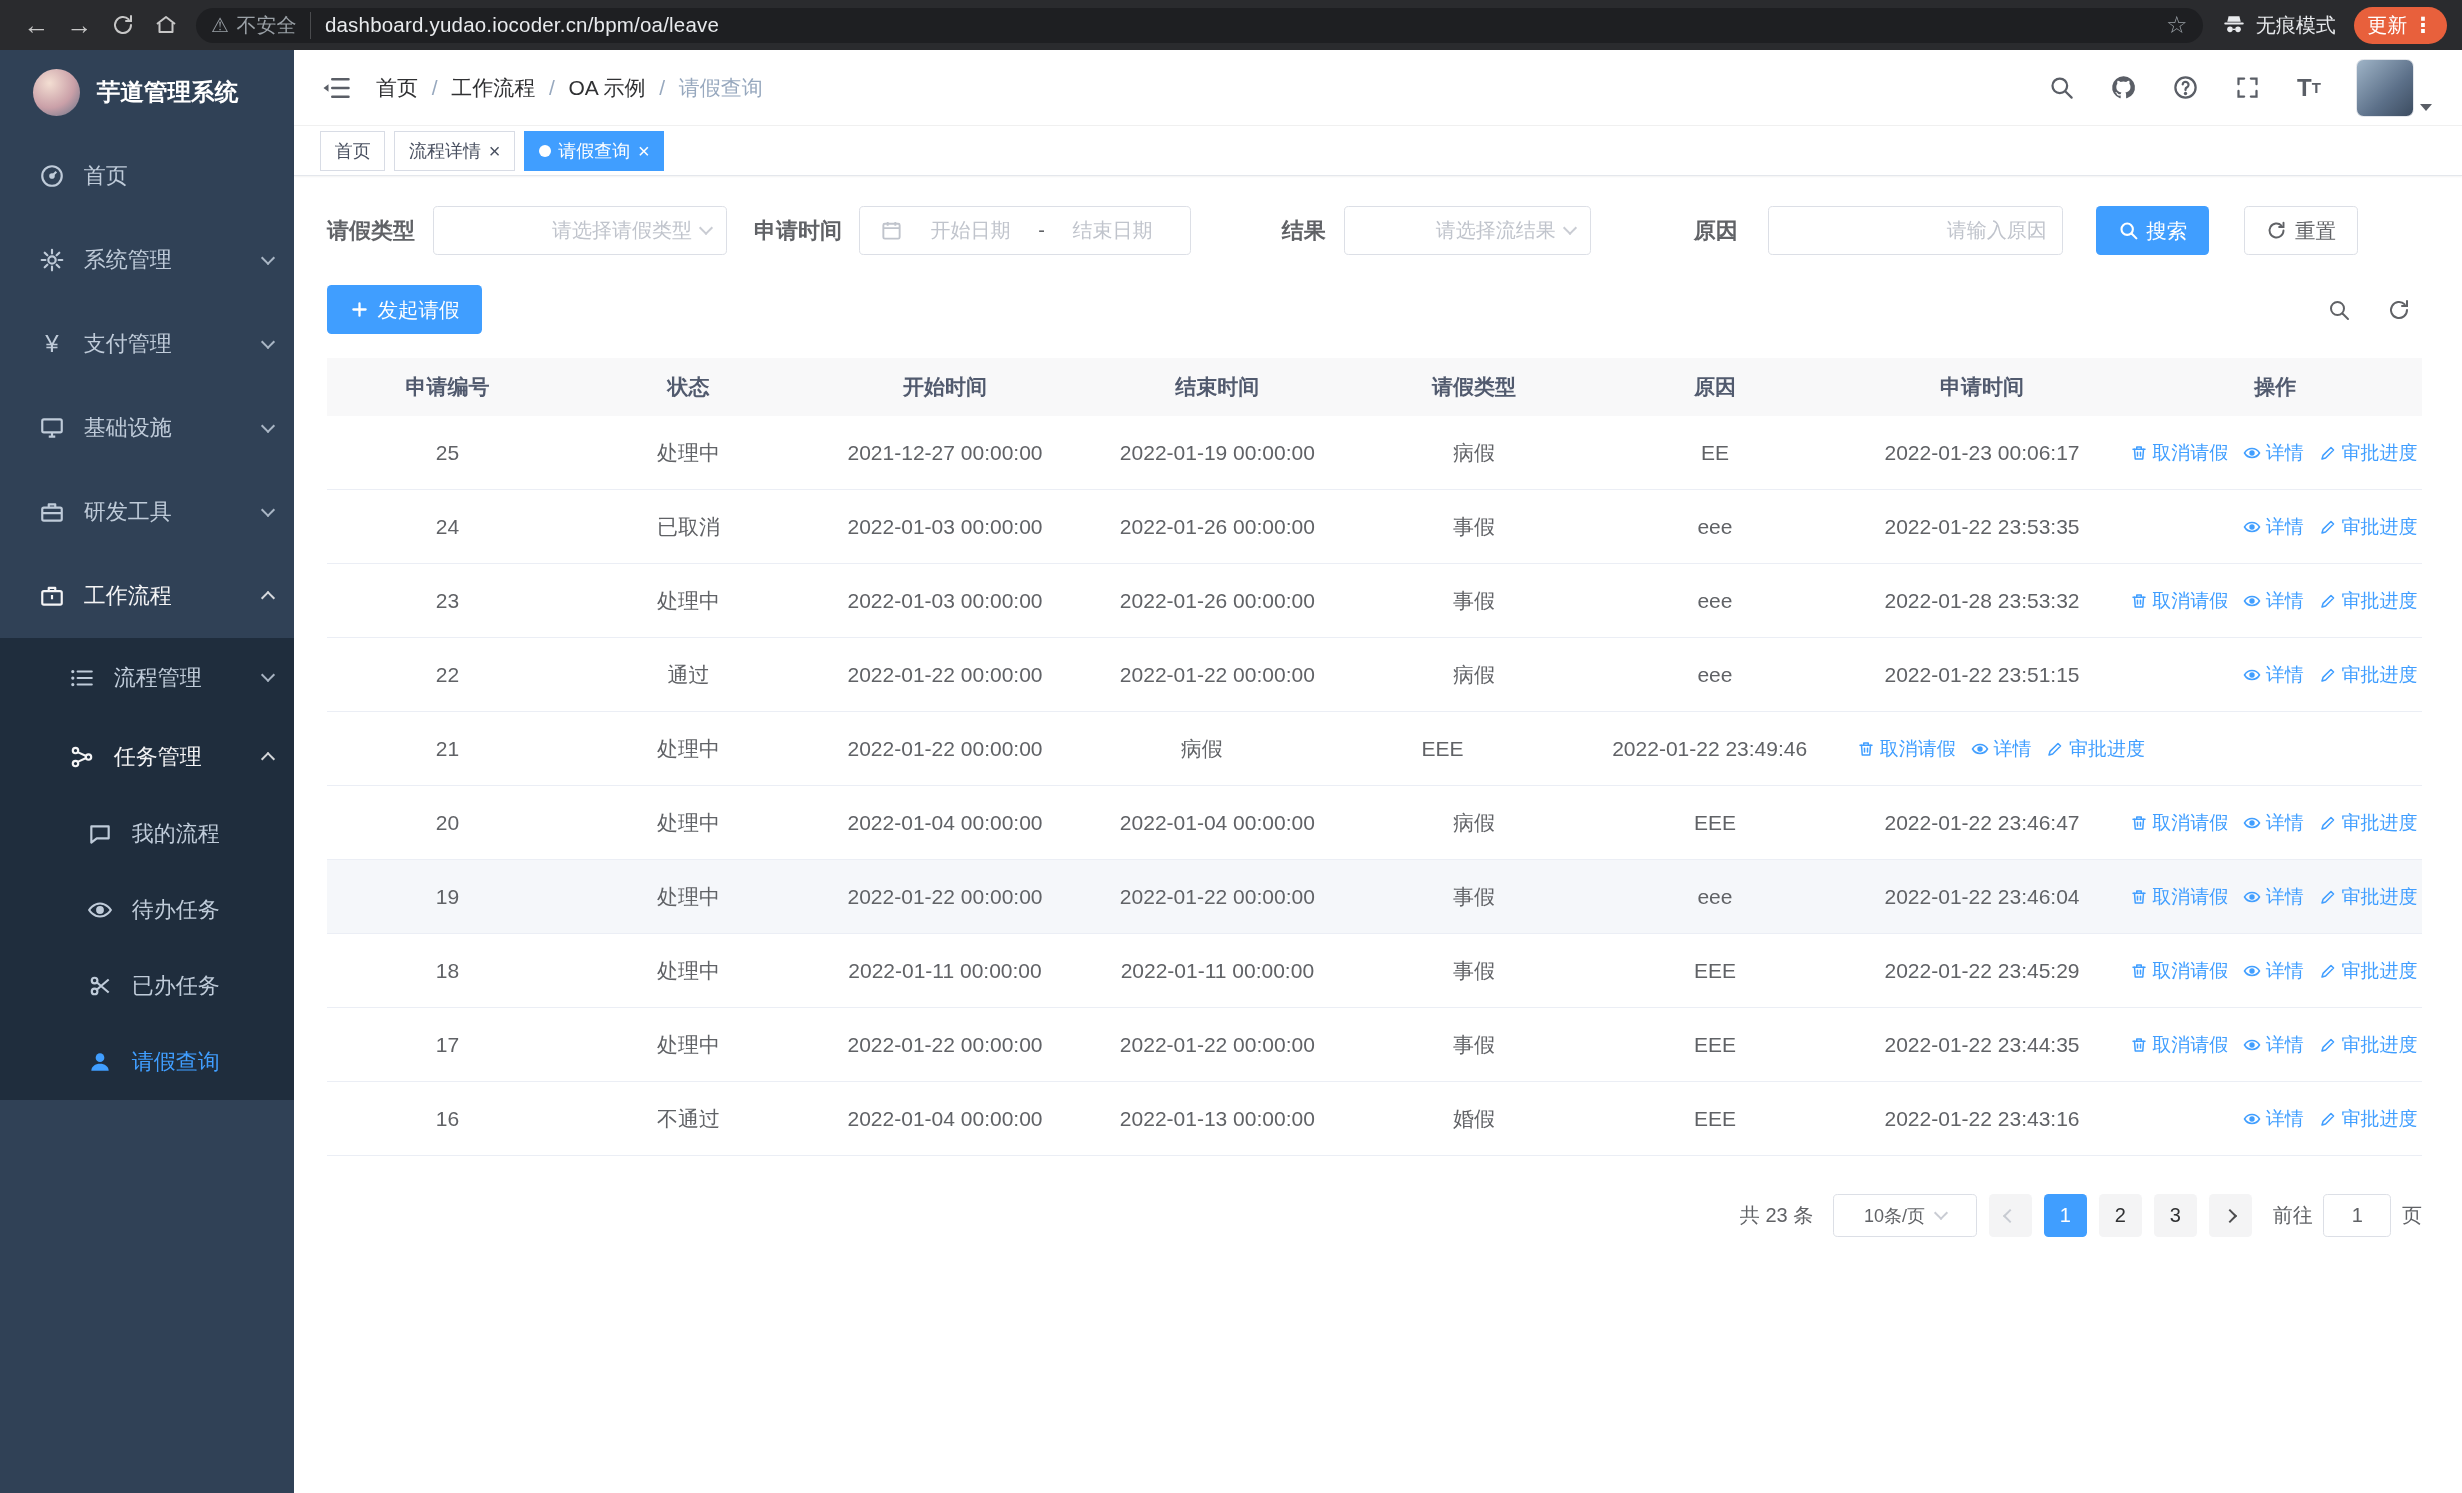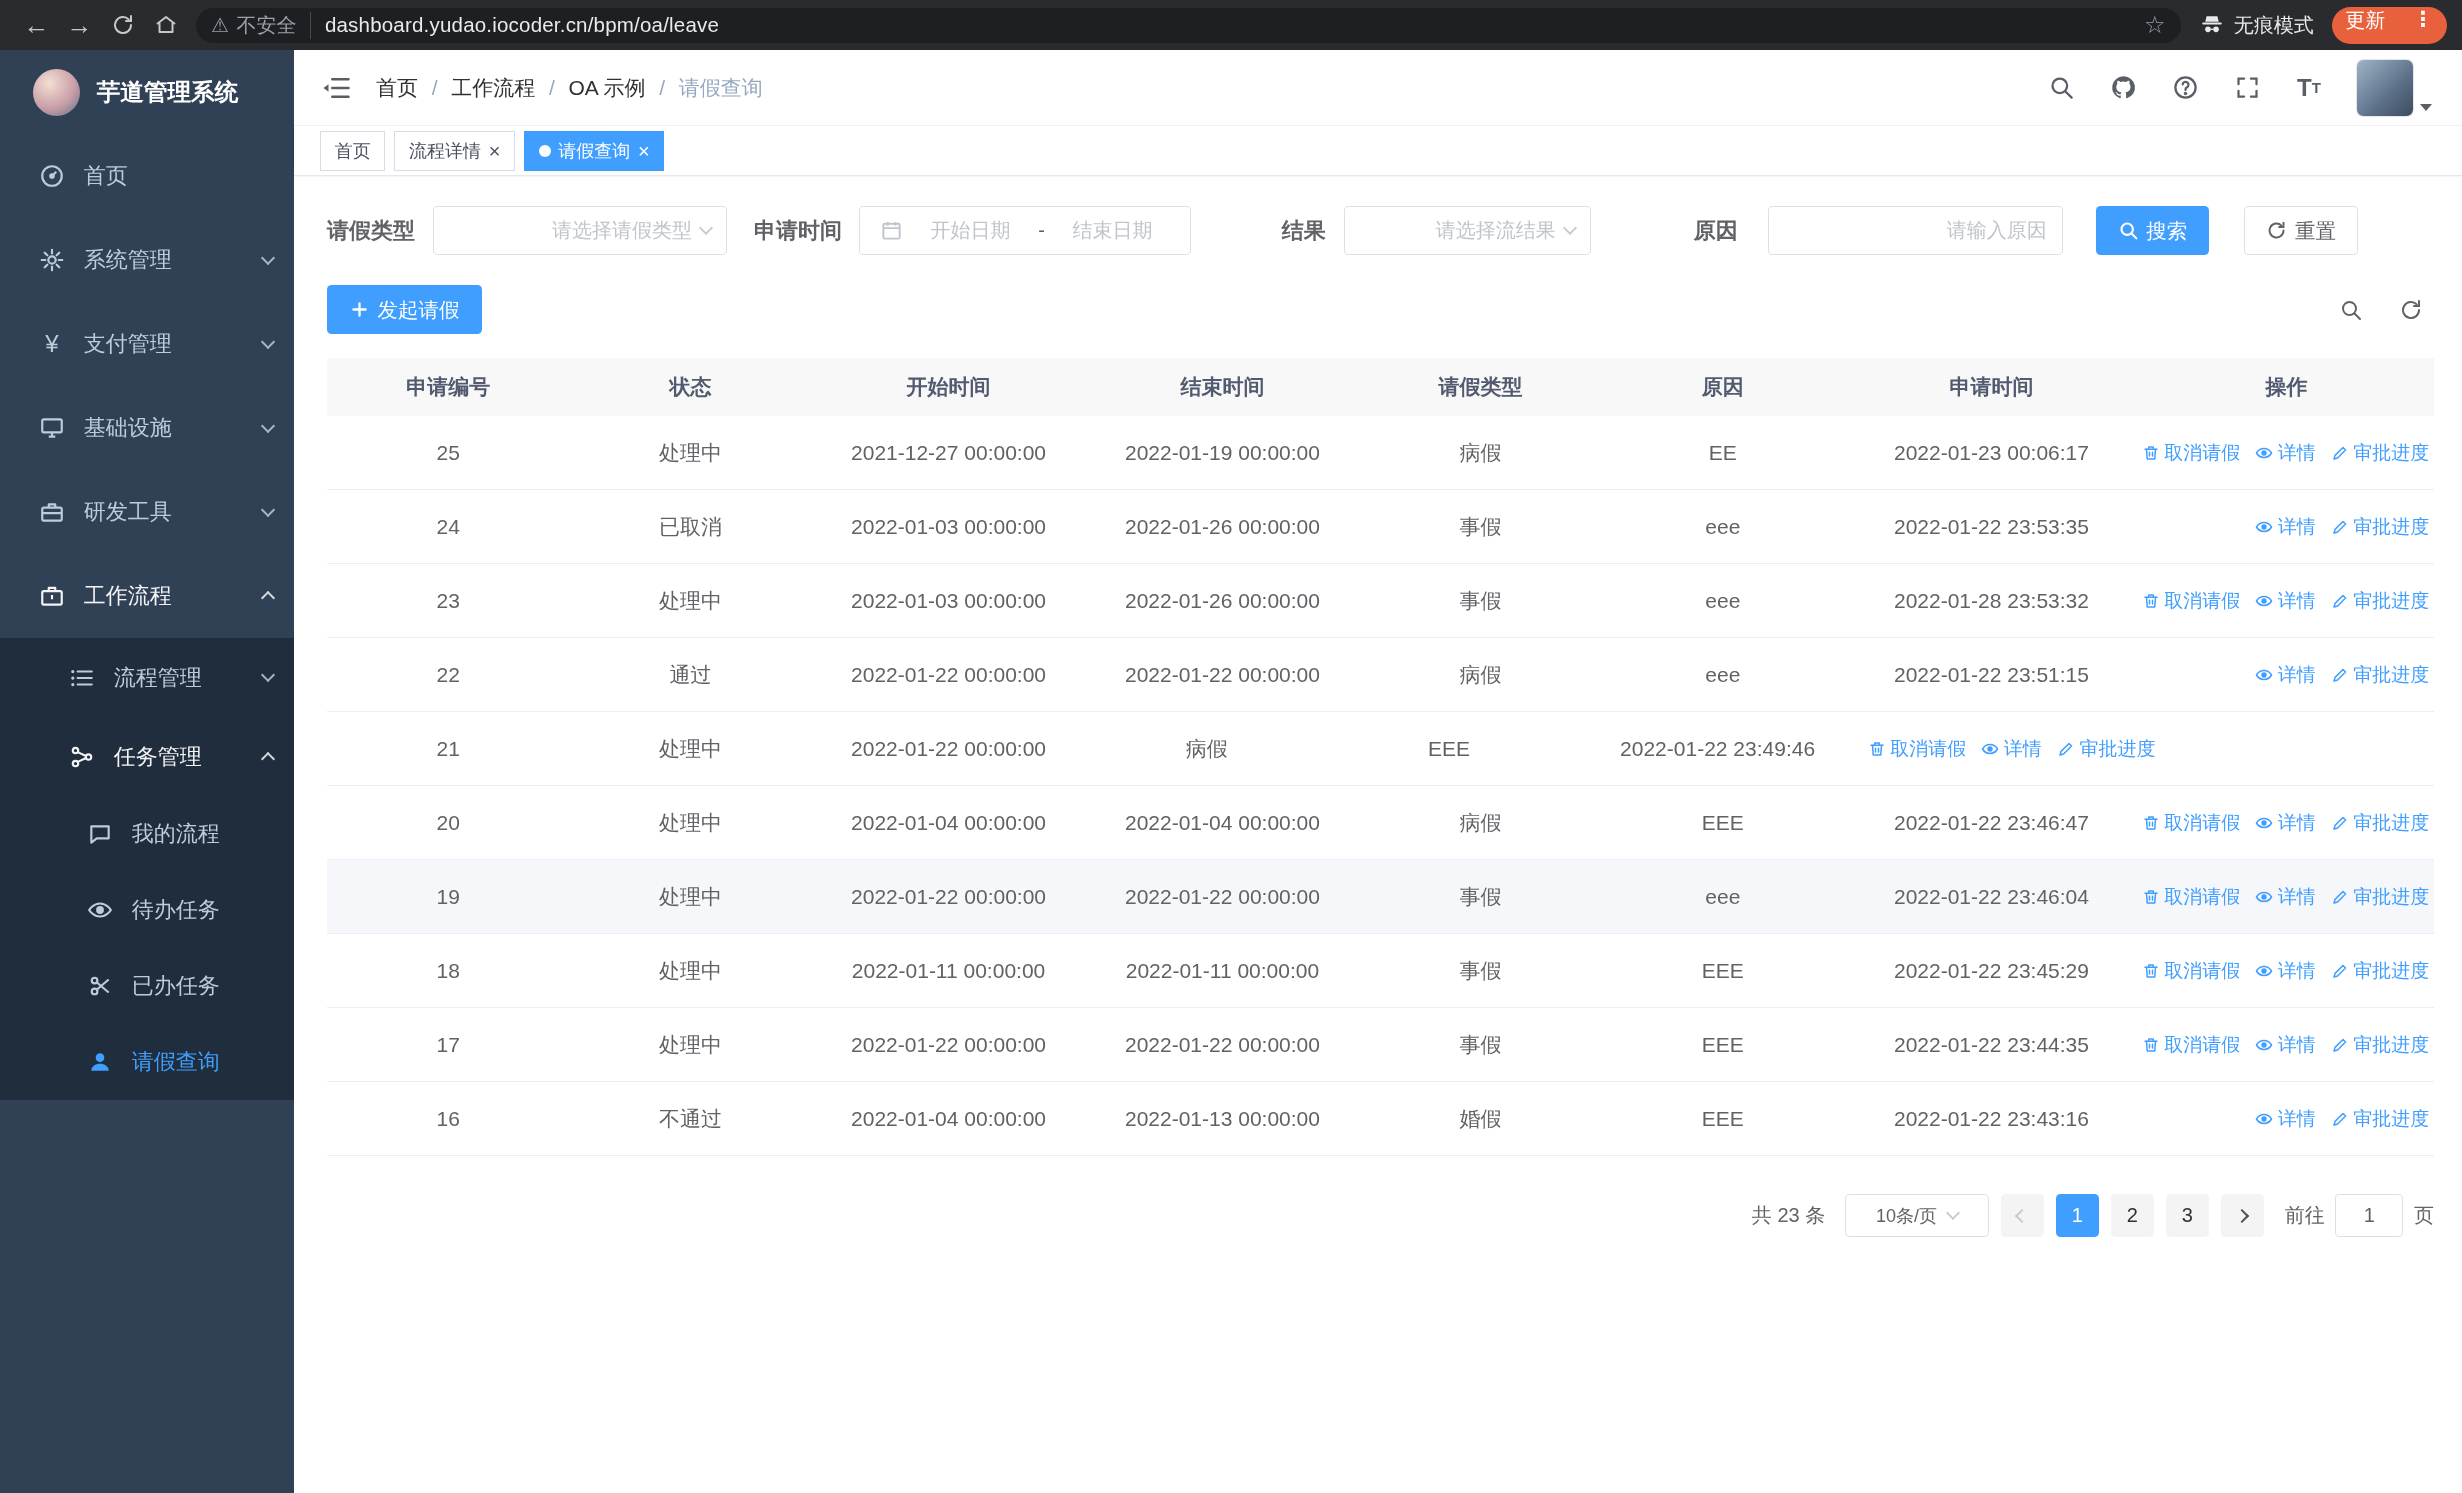--- a/index.html
+++ b/index.html
@@ -9,21 +9,21 @@
   
   .browser-bar { height:50px; background:#2a2b2e; display:flex; align-items:center; padding:0 15px; flex:0 0 auto; }
   .bnav { color:#c7c7c7; font-size:26px; width:43px; height:37px; display:flex; align-items:center; justify-content:center; cursor:pointer; }
   .bnav svg { width:24px; height:24px; }
   .omnibox { flex:1; height:35px; background:#1e1f22; border-radius:17.5px; margin:0 18px 0 9px; display:flex; align-items:center; padding:0 15px; color:#e8eaed; }
   .omni-warn { color:#9aa0a6; font-size:20px; display:flex; align-items:center; gap:7.6px; padding-right:13.7px; border-right:0.8px solid #4a4b4e; }
   .omni-url { font-size:20.5px; margin-left:13.7px; flex:1; color:#e8eaed; letter-spacing:0.2px; }
   .omni-star { color:#9aa0a6; font-size:24px; }
   .incog { display:flex; align-items:center; gap:9px; color:#e8eaed; font-size:20px; margin-right:18px; }
   .incog svg { width:26px; height:26px; }
-  .update-pill { background:#e8603c; color:#fff; border-radius:21px; height:37px; display:flex; padding:0 13.7px; gap:27px; font-size:20px; cursor:pointer; }
+  .update-pill { background:#e8603c; color:#fff; border-radius:21px; height:37px; display:flex; align-items:center; padding:0 13.7px; gap:5px; font-size:20px; cursor:pointer; }
   .update-dots { font-size:21px; font-weight:bold; }
 
   .app { flex:1; display:flex; min-height:0; }
 
   
   .sidebar { width:294px; background:#304156; color:#bfcbd9; flex:0 0 auto; display:flex; flex-direction:column; }
   .logo-row { height:84px; display:flex; align-items:center; padding-left:33px; gap:16.7px; cursor:pointer; }
   .logo-img { width:47px; height:47px; border-radius:50%; background:radial-gradient(circle at 35% 30%, #f3ded2, #caa0a8 55%, #5f6f85); flex:0 0 auto; }
   .logo-title { color:#fff; font-size:23.6px; font-weight:bold; }
   .menu { flex:1; overflow:hidden; }
@@ -60,21 +60,21 @@
   .avatar-wrap { display:flex; align-items:flex-end; gap:6px; cursor:pointer; }
   .avatar { width:58px; height:58px; border-radius:7.6px; background:linear-gradient(135deg,#9fb4c7,#5c7089 60%,#3c4c60); border:0.8px solid #e3e6eb; }
   .caret-dn { width:0; height:0; border-left:6px solid transparent; border-right:6px solid transparent; border-top:7.6px solid #5a5e66; margin-bottom:6px; }
 
   .tagsbar { height:50px; display:flex; align-items:center; padding:0 26px; border-bottom:0.8px solid #e4e7ec; box-shadow:0 0.8px 2.3px rgba(0,0,0,.08); flex:0 0 auto; }
   .tag { height:40px; display:flex; align-items:center; border:0.8px solid #d8dce5; background:#fff; color:#495060; font-size:18px; padding:0 13.7px; margin-right:9px; cursor:pointer; gap:7.6px; }
   .tag .x { font-size:20px; line-height:1; }
   .tag.active { background:#409eff; border-color:#409eff; color:#fff; }
   .tag-dot { width:12px; height:12px; border-radius:50%; background:#fff; }
 
-  .content { flex:1; padding:30px 28px 0 33px; overflow:hidden; }
+  .content { flex:1; padding:30px 40px 0 33px; overflow:hidden; }
 
   
   .filter-row { display:flex; align-items:center; }
   .flabel { font-size:22px; color:#606266; font-weight:600; white-space:nowrap; }
   .inputbox { height:49px; border:0.8px solid #dcdfe6; border-radius:4.6px; background:#fff; display:flex; align-items:center; padding:0 15px; }
   .inputbox input { border:none; outline:none; font-size:20px; color:#606266; width:100%; background:transparent; font-family:inherit;text-align:right; }
   .inputbox input::placeholder { color:#c0c4cc; }
   .sel-chev { margin-left:9px; flex:0 0 auto; color:#c0c4cc; }
   .daterange { width:332px; justify-content:center; gap:10.6px; }
   .daterange input { text-align:center; }

